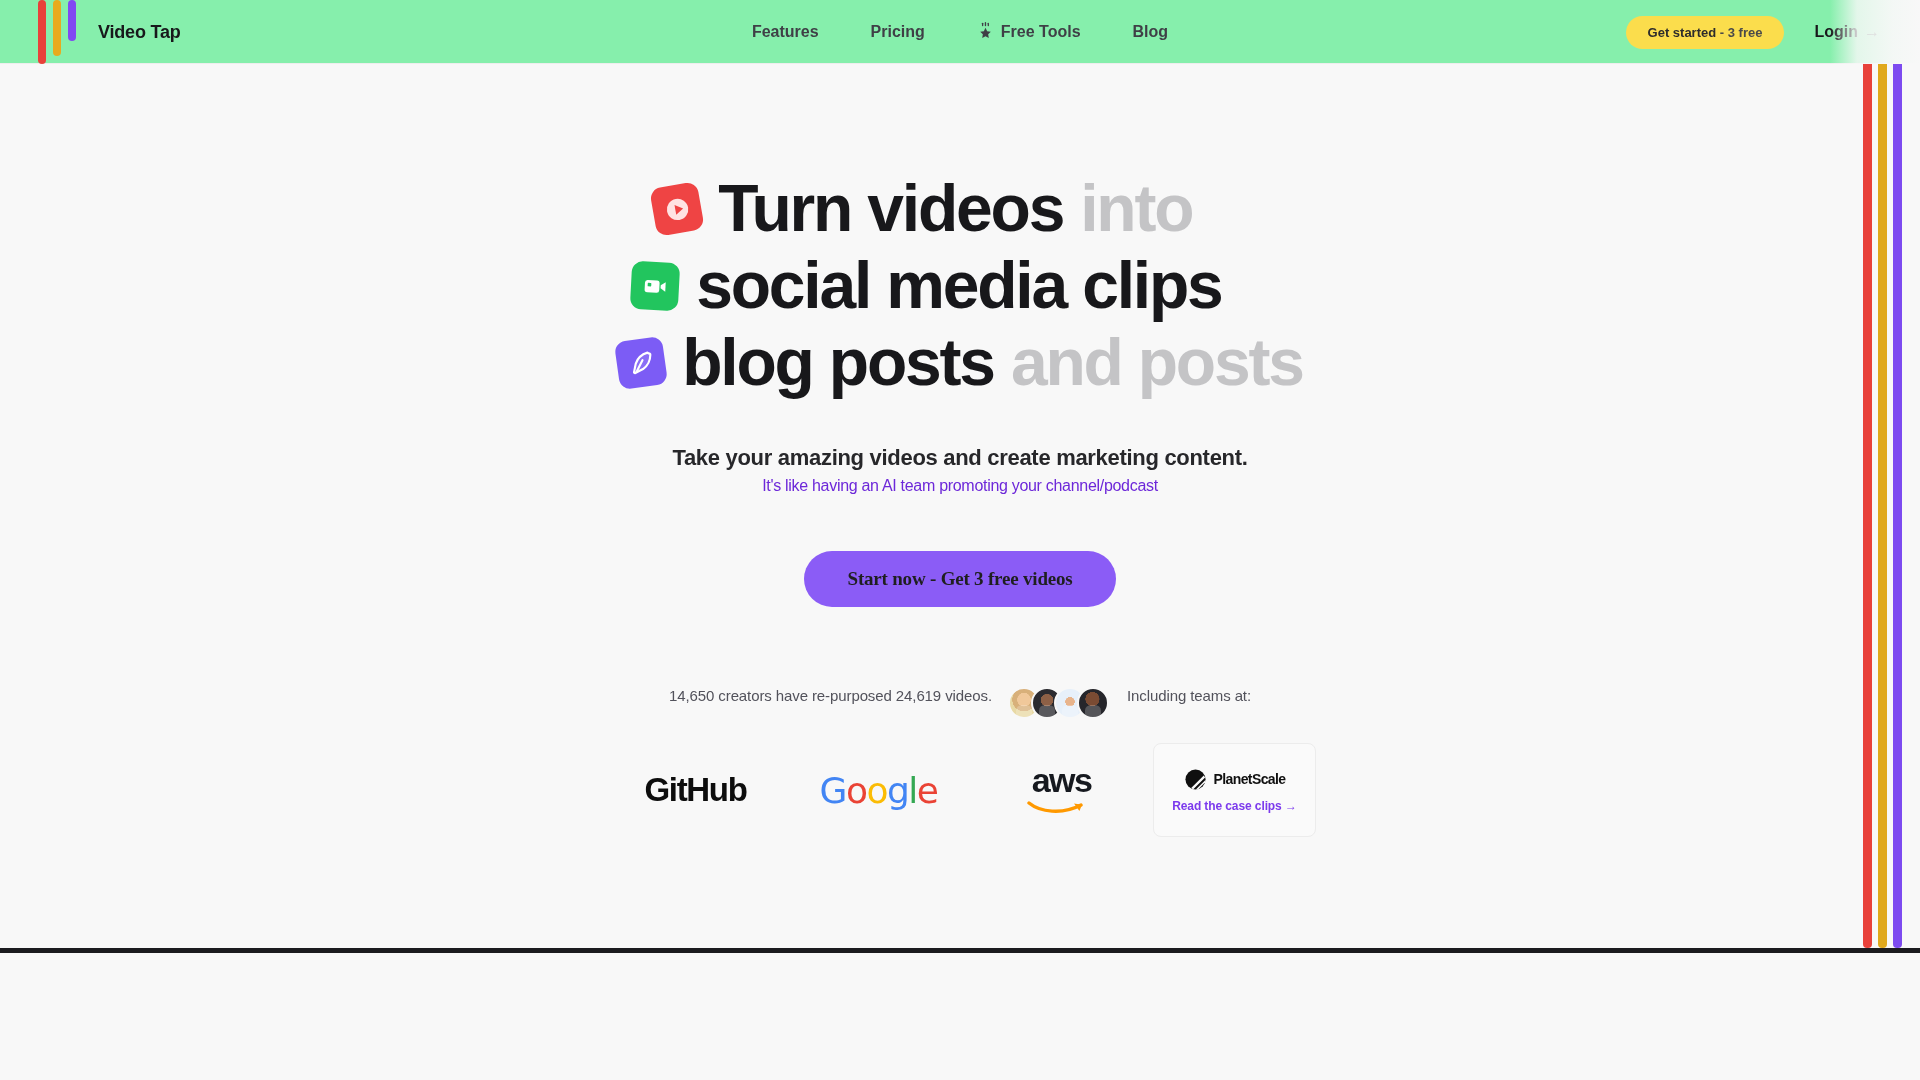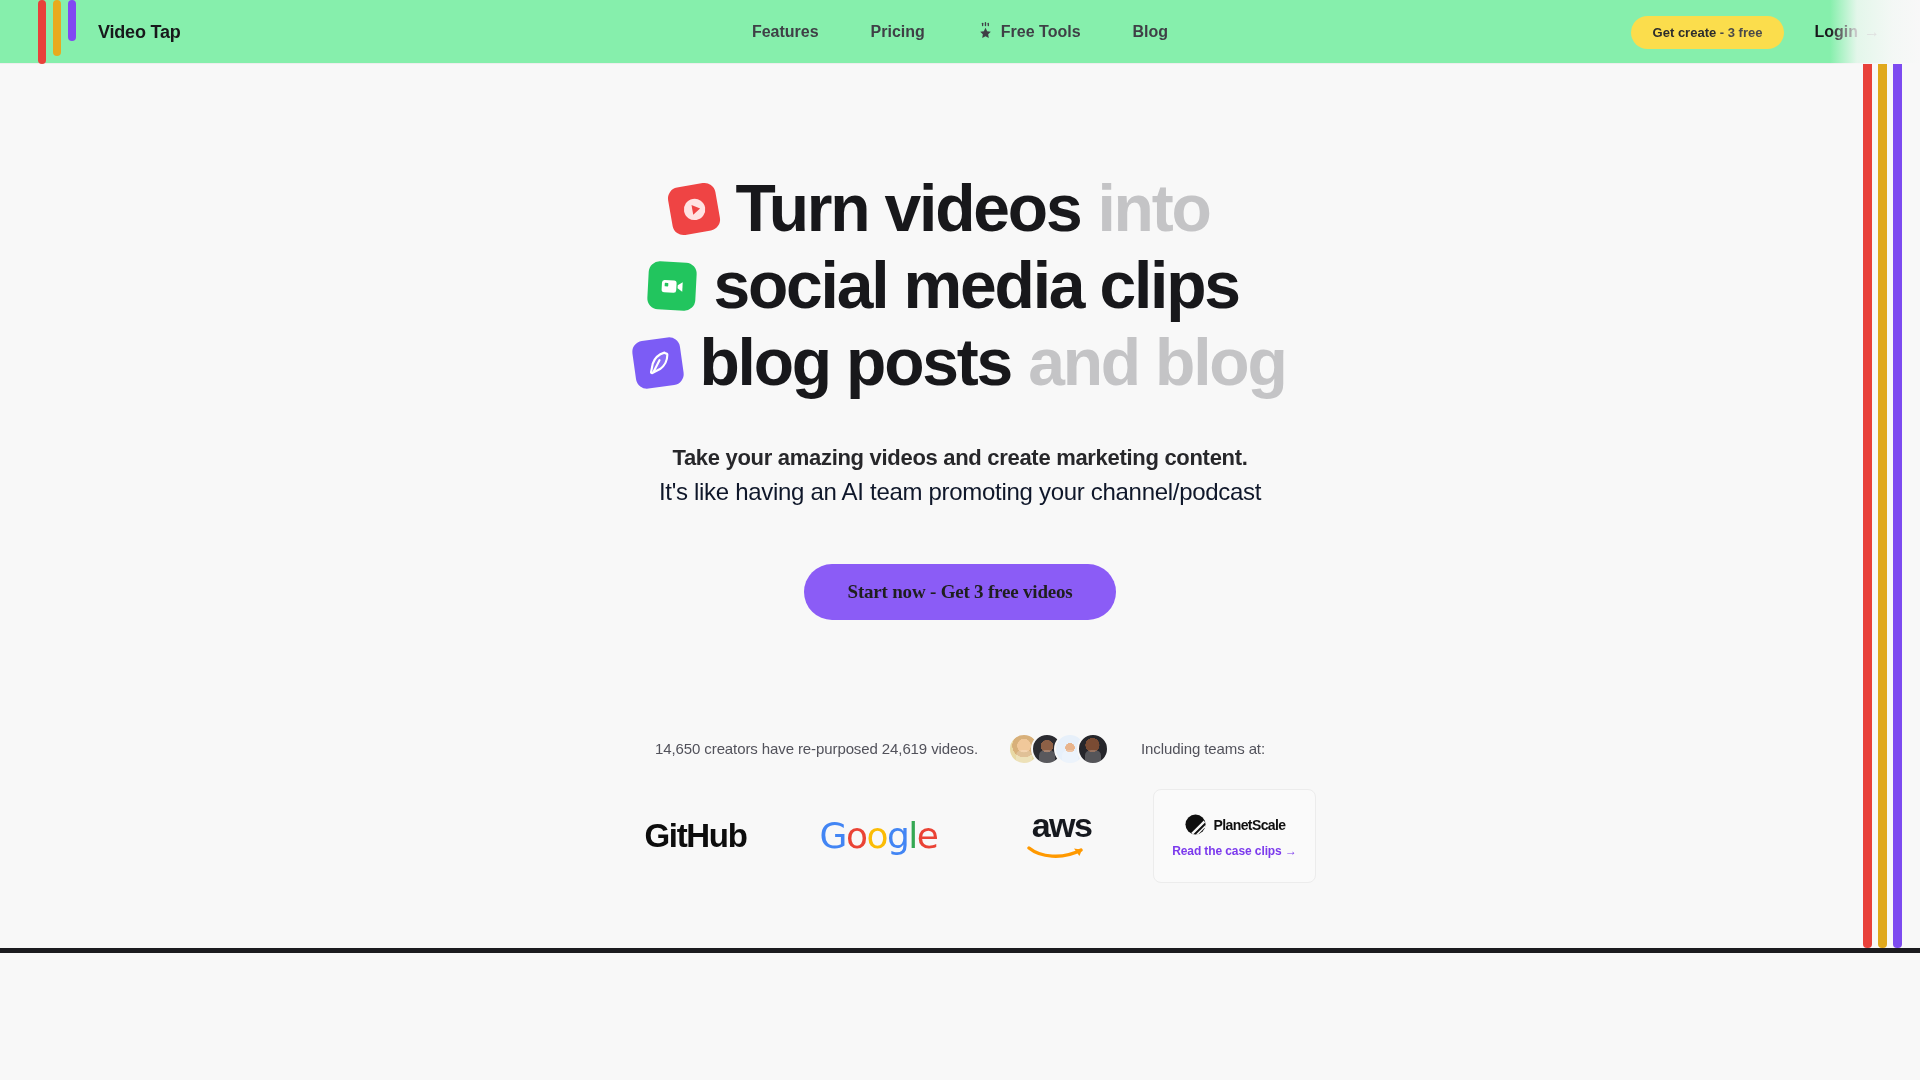--- a/index.html
+++ b/index.html
@@ -180,23 +180,23 @@
   }
   .sub-head .strong {
     display: block;
     font-size: 22px;
     font-weight: 700;
     color: #27272a;
     letter-spacing: -0.3px;
   }
   .sub-head .light {
     display: block;
-    font-size: 24px;
+    font-size: 16px;
     font-weight: 500;
-    color: #0f172a;
+    color: #6d28d9;
     letter-spacing: -0.3px;
   }
 
   .cta-btn {
     margin-top: 53px;
     background: #8b5cf6;
     color: #1f1f1f;
     font-size: 19px;
     font-weight: 700;
     padding: 0 44px;
@@ -204,25 +204,25 @@
     line-height: 56px;
     border: none;
     border-radius: 999px;
     cursor: pointer;
     letter-spacing: -0.2px;
     font-family: Liberation Serif, serif;
   }
 
   
   .social-proof {
-    margin-top: 113px;
-    display: flex;
-    align-items: center;
+    margin-top: 80px;
+    display: flex;
+    align-items: flex-start;
     justify-content: center;
-    gap: 14px;
+    gap: 0;
   }
   .proof-text {
     font-size: 15px;
     color: #52525b;
     letter-spacing: -0.1px;
   }
   .avatars {
     display: flex;
     margin-left: 16px;
     margin-right: 18px;
@@ -344,21 +344,21 @@
         </span>
         <span>Free Tools</span>
       </div>
       <div class="nav-item">
         <span>Blog</span>
       </div>
     </div>
 
     <div class="header-right">
       <button class="btn-getstarted">
-        <span>Get create</span>
+        <span>Get started</span>
         <span class="sub">- 3 free</span>
       </button>
       <div class="login-link">
         <span>Login</span>
         <span>→</span>
       </div>
     </div>
   </div>
 
   <div class="edge-bars">
@@ -396,21 +396,21 @@
       </div>
 
       <div class="hl-line l3">
         <span class="hl-icon ic-purple">
           <svg width="27" height="27" viewBox="0 0 24 24" fill="none" stroke="#ffffff" stroke-width="1.9" stroke-linecap="round" stroke-linejoin="round">
             <path d="M18.5 3.2c-5.6.9-9.6 4.1-11.6 8.2l-2.6 7.3c-.2.6.4 1.2 1 1l7.3-2.6c4.1-2 7.3-6 8.2-11.6.1-.9-.6-1.6-1.5-1.5z" fill="rgba(255,255,255,0.12)"></path>
             <path d="M13.2 9.3l-6.6 9.4"></path>
           </svg>
         </span>
         <span>blog posts</span>
-        <span class="muted">and blog</span>
+        <span class="muted">and posts</span>
       </div>
     </div>
 
     <div class="sub-head">
       <span class="strong">Take your amazing videos and create marketing content.</span>
       <span class="light">It's like having an AI team promoting your channel/podcast</span>
     </div>
 
     <button class="cta-btn">Start now - Get 3 free videos</button>
 

